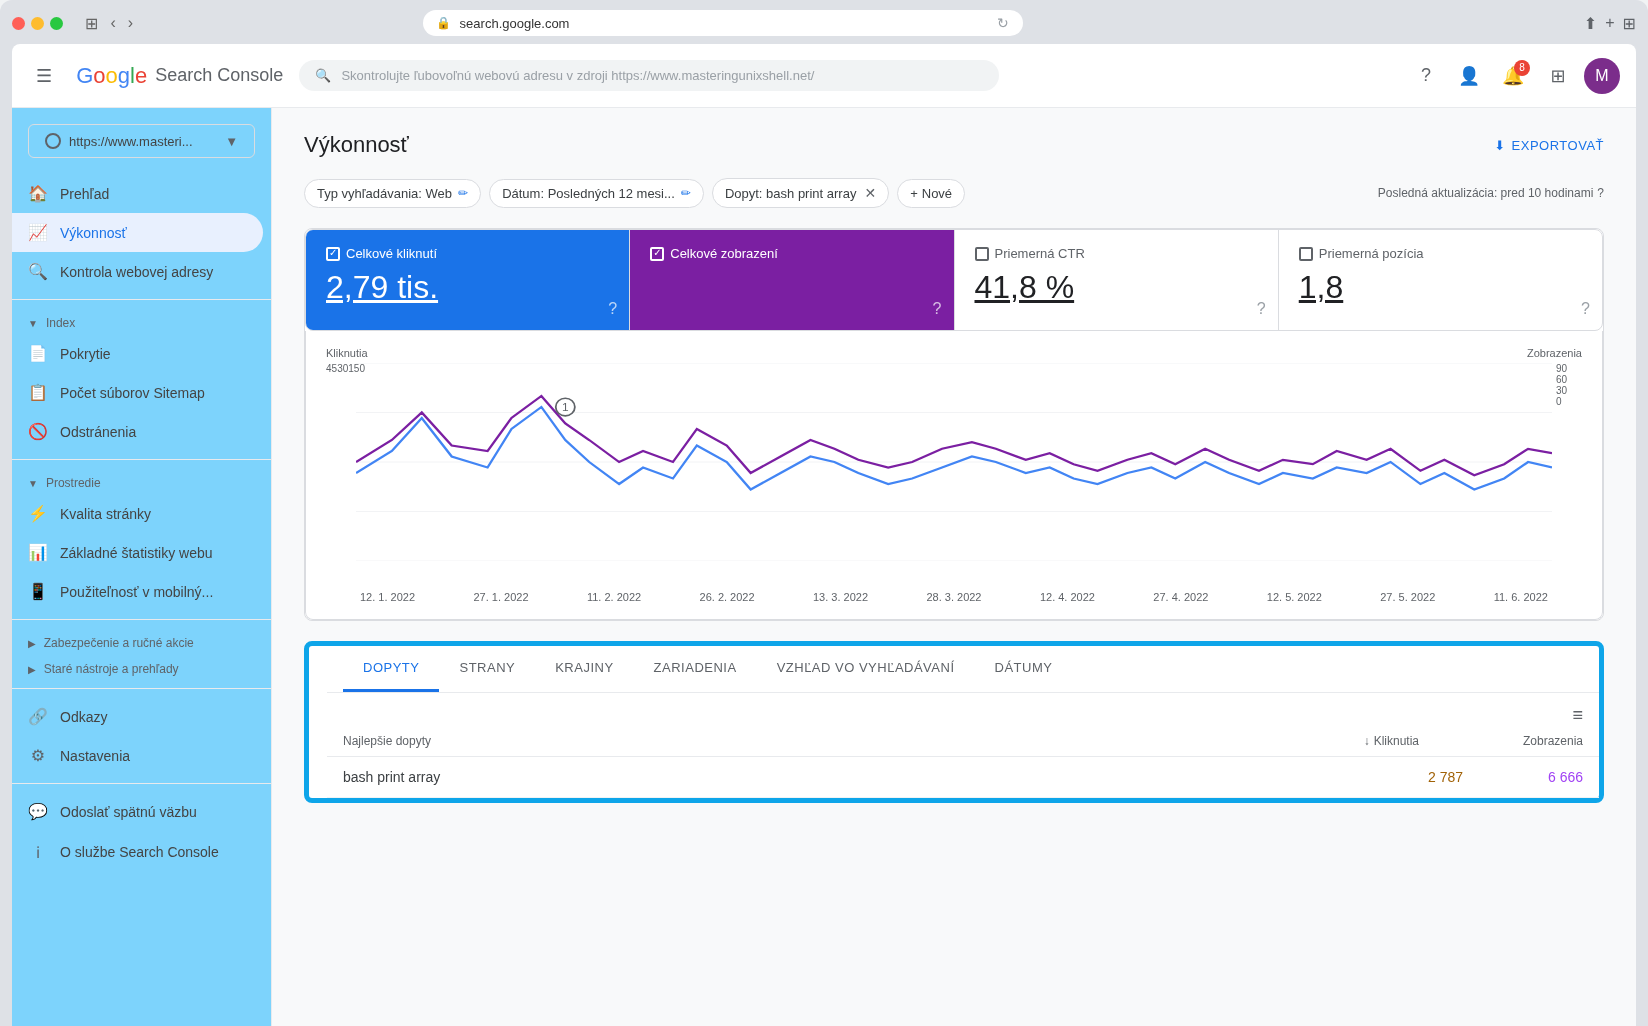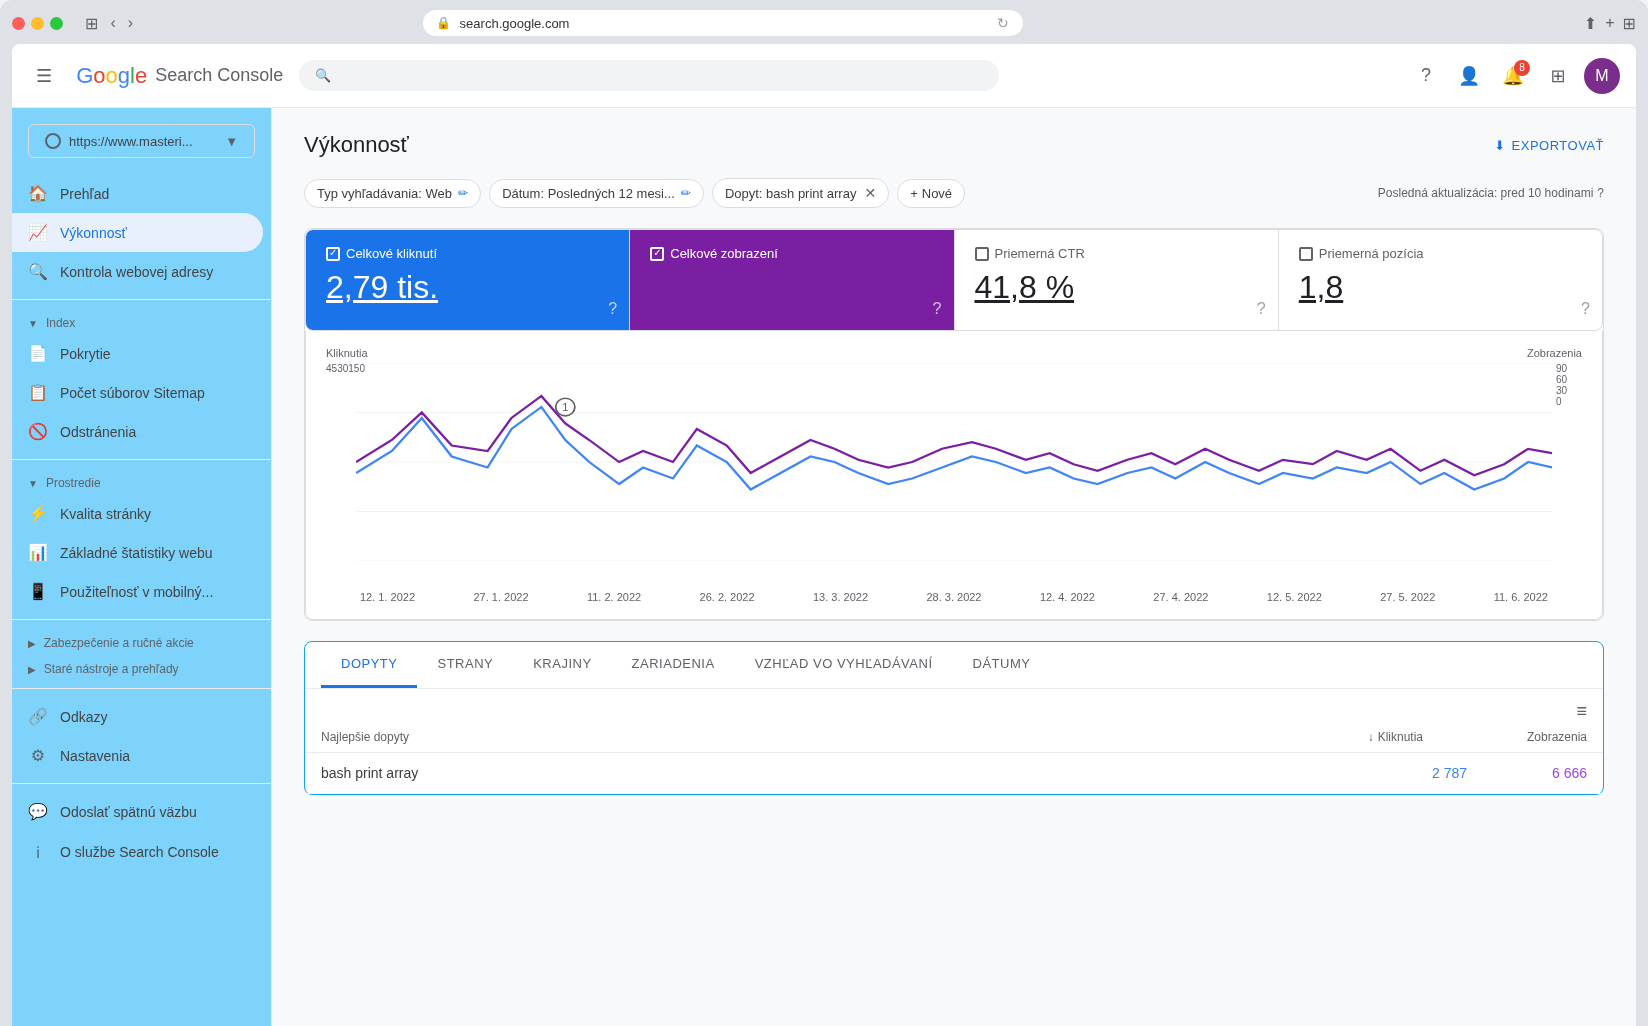--- a/index.html
+++ b/index.html
@@ -206,21 +206,21 @@
     .chart-container {
       background: white;
       border: 1px solid #dadce0;
       border-top: none;
       border-radius: 0 0 8px 8px;
       padding: 16px 20px 16px;
     }
     .chart-dates { display: flex; justify-content: space-between; margin-top: 8px; font-size: 11px; color: #5f6368; }
 
     
-    .tabs-section { background: white; border: 1px solid #0ea5e9; border-radius: 8px; margin-top: 20px; }
+    .tabs-section { background: white; border: 5px solid #0ea5e9; border-radius: 8px; margin-top: 20px; padding-left: 18px; }
     .tabs-row {
       display: flex; border-bottom: 1px solid #e8eaed;
       padding: 0 16px;
     }
     .tab {
       padding: 14px 20px;
       font-size: 13px; font-weight: 500; color: #5f6368;
       cursor: pointer; border-bottom: 3px solid transparent;
       text-transform: uppercase; letter-spacing: 0.5px;
     }
@@ -238,21 +238,21 @@
     }
     .th-query { flex: 1; }
     .th-clicks { width: 120px; text-align: right; display: flex; align-items: center; justify-content: flex-end; gap: 4px; }
     .th-impressions { width: 120px; text-align: right; }
     .table-row {
       display: flex; align-items: center;
       padding: 12px 16px;
       border-bottom: 1px solid #f1f3f4;
     }
     .td-query { flex: 1; font-size: 14px; color: #3c4043; }
-    .td-clicks { width: 120px; text-align: right; color: #3b82f6; font-size: 14px; font-weight: 500; }
+    .td-clicks { width: 120px; text-align: right; color: #a16207; font-size: 14px; font-weight: 500; }
     .td-impressions { width: 120px; text-align: right; color: #a142f4; font-size: 14px; font-weight: 500; }
   </style>
 </head>
 <body>
 
 <div class="browser-chrome">
 
   <div class="browser-top">
     <div class="traffic-lights">
       <div class="traffic-light tl-red"></div>
@@ -281,20 +281,21 @@
     <div class="top-bar">
       <span class="hamburger">☰</span>
       <div class="logo">
         <span class="logo-google">
           <span class="logo-g">G</span><span class="logo-o1">o</span><span class="logo-o2">o</span><span class="logo-g2">g</span><span class="logo-l">l</span><span class="logo-e">e</span>
         </span>
         <span class="logo-sc">Search Console</span>
       </div>
       <div class="search-bar">
         <span>🔍</span>
+        <span>Skontrolujte ľubovoľnú webovú adresu v zdroji https://www.masteringunixshell.net/</span>
       </div>
       <div class="top-icons">
         <div class="top-icon-btn">?</div>
         <div class="top-icon-btn">👤</div>
         <div class="top-icon-btn">
           🔔
           <span class="notification-badge">8</span>
         </div>
         <div class="top-icon-btn">⊞</div>
         <div class="avatar">M</div>

